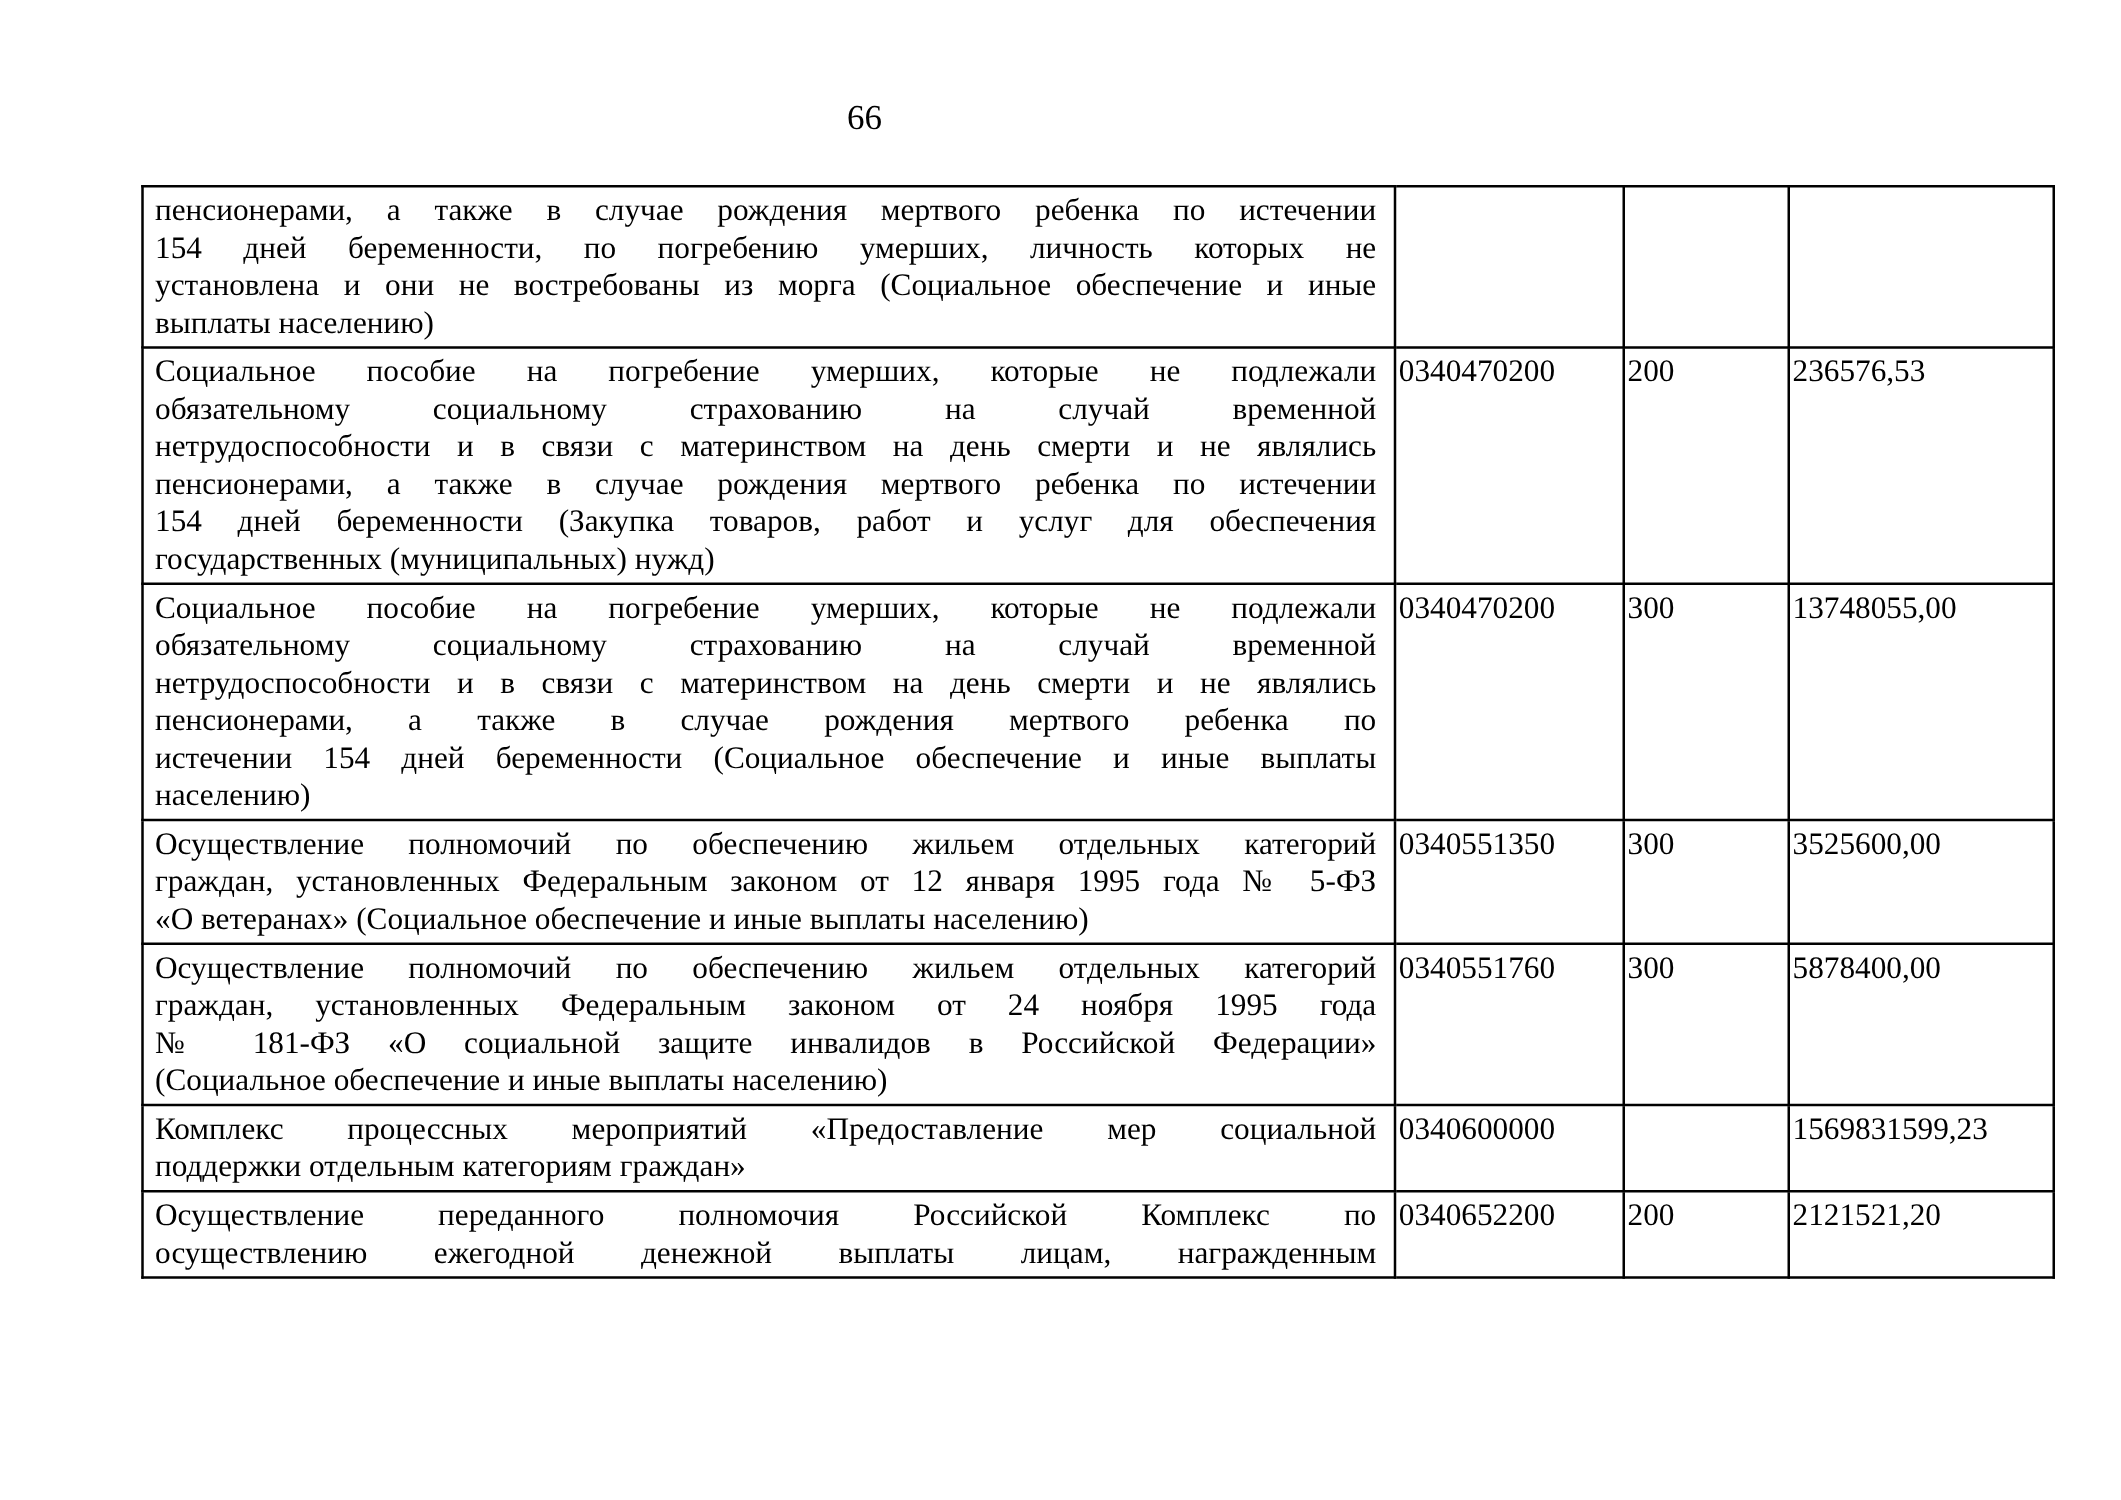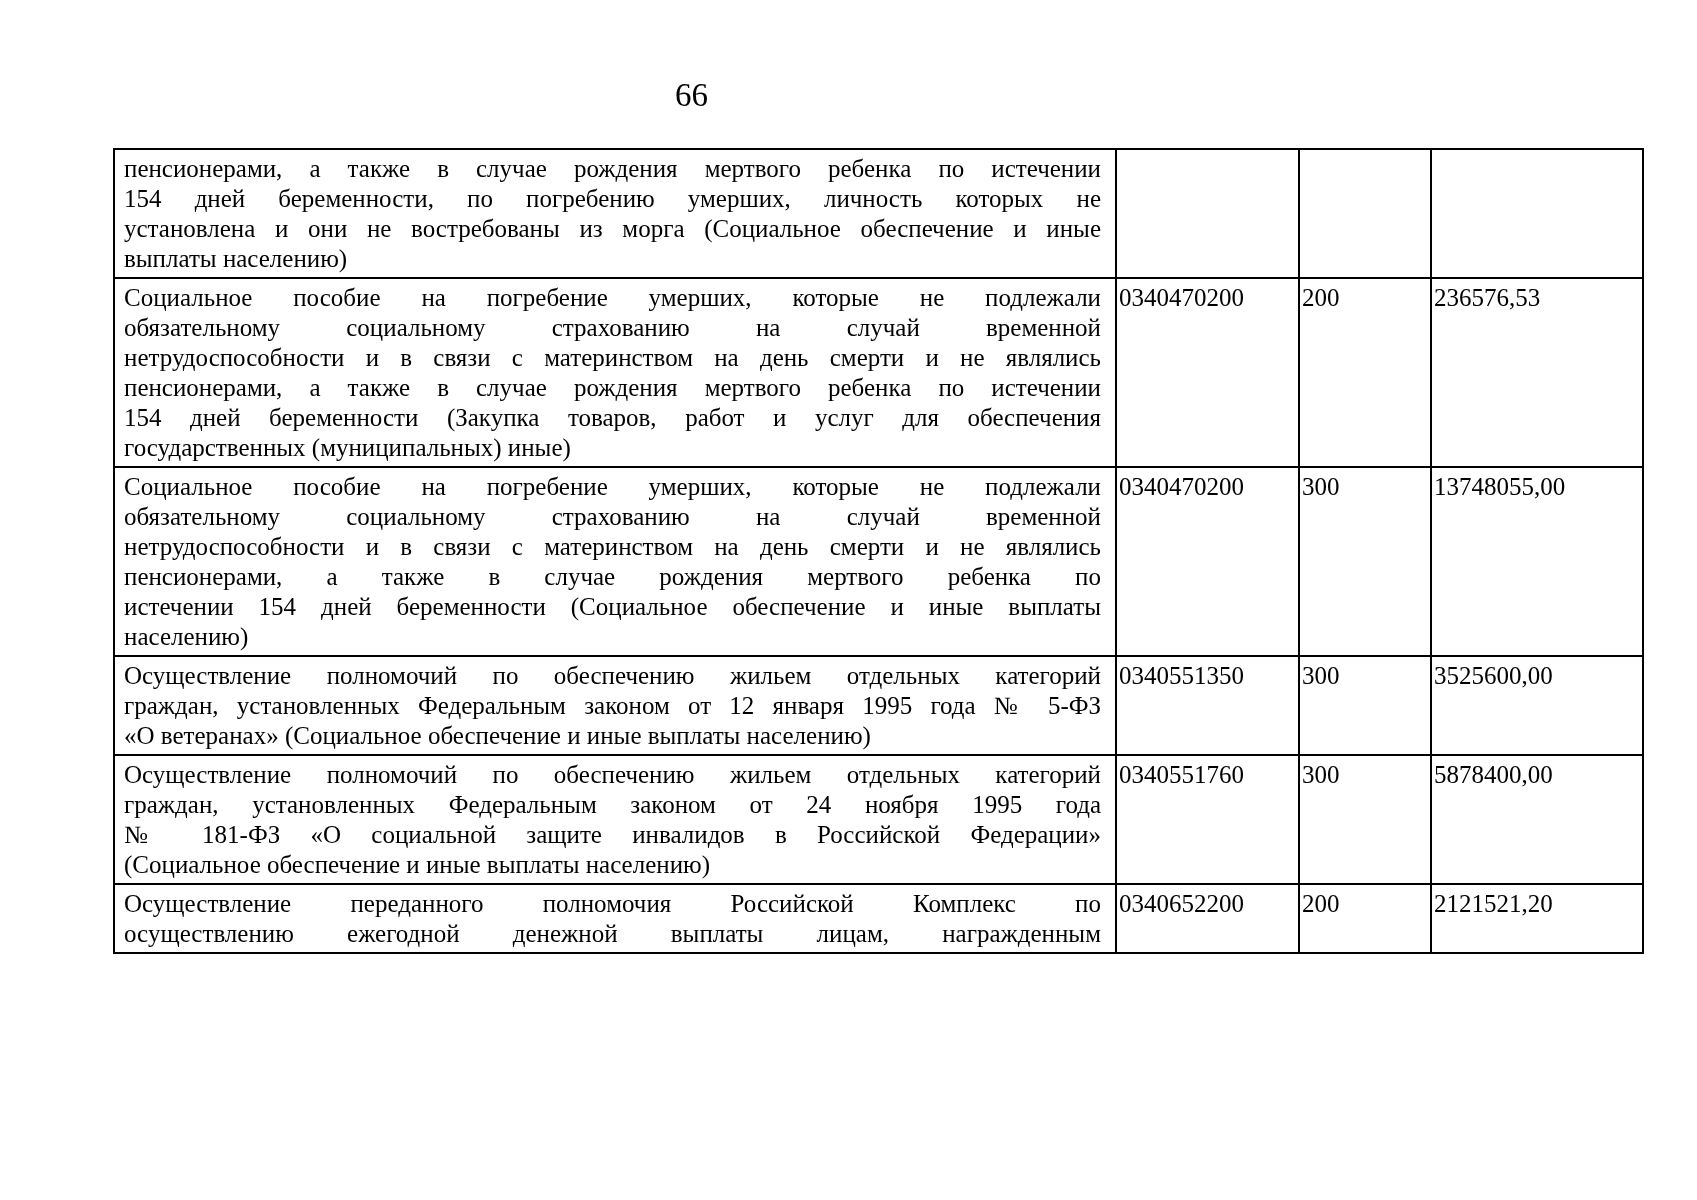--- a/index.html
+++ b/index.html
@@ -14,21 +14,21 @@
     height: 1200px;
     font-family: "Liberation Serif", "DejaVu Serif", serif;
     color: #000000;
   }
   .page-number {
     position: absolute;
     top: 80px;
     left: 0;
     width: 1383px;
     text-align: center;
-    font-size: 33px;
+    font-size: 28px;
     line-height: 30px;
   }
   table.budget-table {
     position: absolute;
     left: 113px;
     top: 148px;
     width: 1529px;
     border-collapse: collapse;
     table-layout: fixed;
     border: 1px solid #f9a8d4;
@@ -79,21 +79,21 @@
         <td class="c-num"></td>
         <td class="c-num"></td>
       </tr>
       <tr>
         <td class="c-text">
           <div class="jline">Социальное пособие на погребение умерших, которые не подлежали</div>
           <div class="jline">обязательному социальному страхованию на случай временной</div>
           <div class="jline">нетрудоспособности и в связи с материнством на день смерти и не являлись</div>
           <div class="jline">пенсионерами, а также в случае рождения мертвого ребенка по истечении</div>
           <div class="jline">154 дней беременности (Закупка товаров, работ и услуг для обеспечения</div>
-          <div class="jline lastline">государственных (муниципальных) иные)</div>
+          <div class="jline lastline">государственных (муниципальных) нужд)</div>
         </td>
         <td class="c-num">0340470200</td>
         <td class="c-num">200</td>
         <td class="c-num">236576,53</td>
       </tr>
       <tr>
         <td class="c-text">
           <div class="jline">Социальное пособие на погребение умерших, которые не подлежали</div>
           <div class="jline">обязательному социальному страхованию на случай временной</div>
           <div class="jline">нетрудоспособности и в связи с материнством на день смерти и не являлись</div>
@@ -121,20 +121,29 @@
           <div class="jline">граждан, установленных Федеральным законом от 24 ноября 1995 года</div>
           <div class="jline">№ 181-ФЗ «О социальной защите инвалидов в Российской Федерации»</div>
           <div class="jline lastline">(Социальное обеспечение и иные выплаты населению)</div>
         </td>
         <td class="c-num">0340551760</td>
         <td class="c-num">300</td>
         <td class="c-num">5878400,00</td>
       </tr>
       <tr>
         <td class="c-text">
+          <div class="jline">Комплекс процессных мероприятий «Предоставление мер социальной</div>
+          <div class="jline lastline">поддержки отдельным категориям граждан»</div>
+        </td>
+        <td class="c-num">0340600000</td>
+        <td class="c-num"></td>
+        <td class="c-num">1569831599,23</td>
+      </tr>
+      <tr>
+        <td class="c-text">
           <div class="jline">Осуществление переданного полномочия Российской Комплекс по</div>
           <div class="jline">осуществлению ежегодной денежной выплаты лицам, награжденным</div>
         </td>
         <td class="c-num">0340652200</td>
         <td class="c-num">200</td>
         <td class="c-num">2121521,20</td>
       </tr>
     </tbody>
 </table>
 

